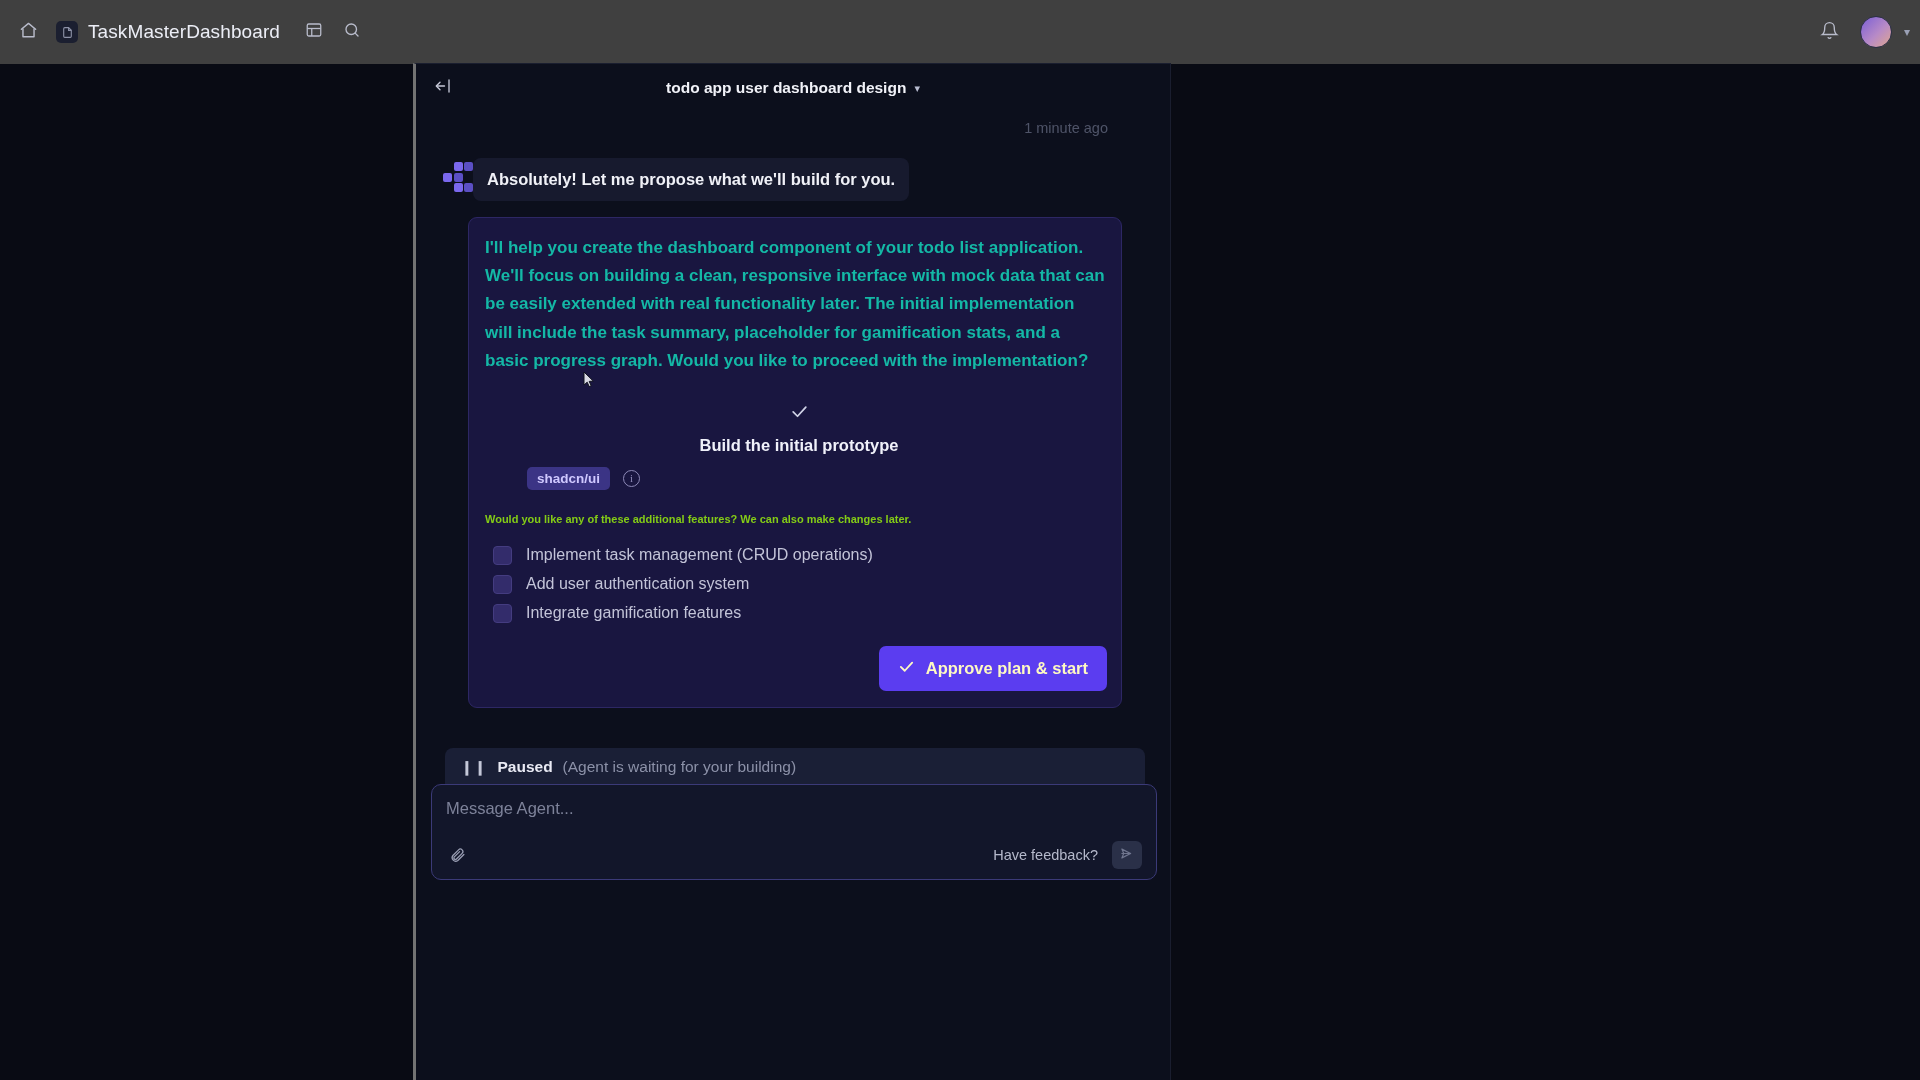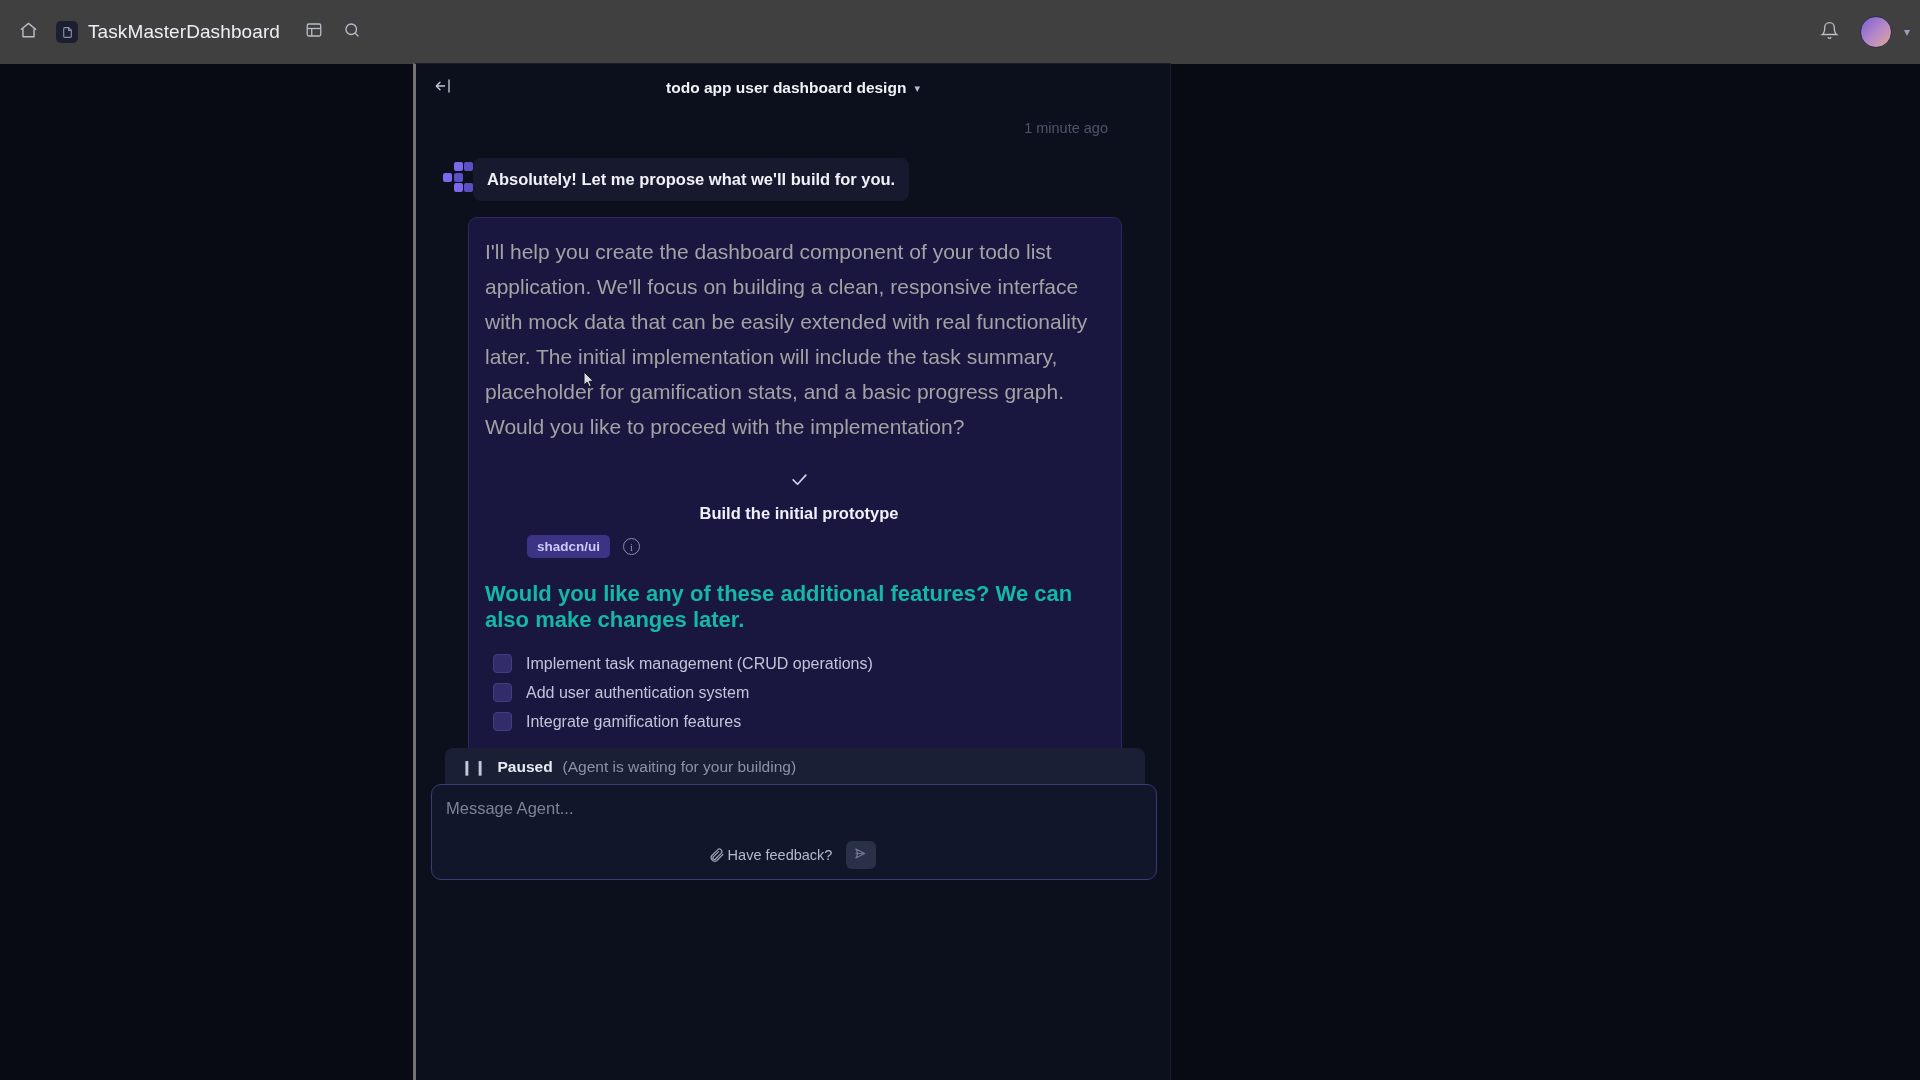--- a/index.html
+++ b/index.html
@@ -150,24 +150,24 @@
     margin: 16px 48px 0 52px;
     background: #191640;
     border: 1px solid #2d2764;
     border-radius: 9px;
     overflow: hidden;
   }
   .plan-body {
     padding: 16px 16px 0 16px;
   }
   .plan-intro {
-    font-size: 21px;
+    font-size: 17px;
     line-height: 1.67;
-    font-weight: 400;
-    color: #a3a3a3;
+    font-weight: 700;
+    color: #14b8a6;
   }
   .plan-task {
     display: flex;
     align-items: center;
     gap: 12px;
     margin-top: 26px;
     padding-left: 8px;
     flex-direction: column;
   }
   .check-icon { color: #cfd2e6; font-size: 19px; line-height: 1; }
@@ -194,23 +194,23 @@
     border-radius: 50%;
     border: 1.4px solid #8e8ab8;
     color: #8e8ab8;
     font-size: 11px;
     display: flex; align-items: center; justify-content: center;
     font-family: "Liberation Serif", serif;
     cursor: pointer;
   }
   .plan-question {
     margin-top: 23px;
-    font-size: 22px;
+    font-size: 11px;
     font-weight: 700;
-    color: #14b8a6;
+    color: #84cc16;
   }
   .opt-list { margin-top: 16px; padding-left: 8px; }
   .opt {
     display: flex;
     align-items: center;
     gap: 14px;
     padding: 5px 0;
   }
   .opt-box {
     width: 19px; height: 19px;
@@ -267,24 +267,23 @@
 
   
   .composer {
     position: absolute;
     left: 15px; right: 13px;
     top: 720px;
     height: 96px;
     background: #12162a;
     border: 1.5px solid #3b3a78;
     border-radius: 10px;
-    padding: 12px 20px 10px 14px;
+    padding: 12px 14px 10px 14px;
     display: flex;
     flex-direction: column;
-    align-items: center;
   }
   .composer-input {
     background: transparent;
     border: none;
     outline: none;
     color: #e6e7f0;
     font-size: 16.5px;
     font-family: "Liberation Sans", sans-serif;
     width: 100%;
     padding: 2px 0;

